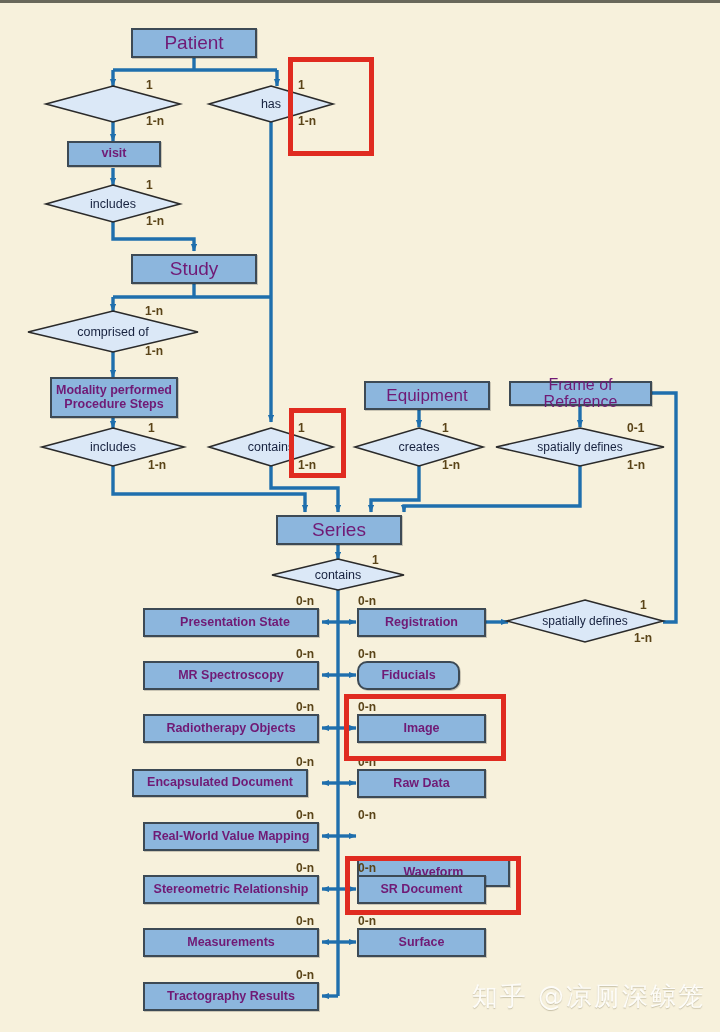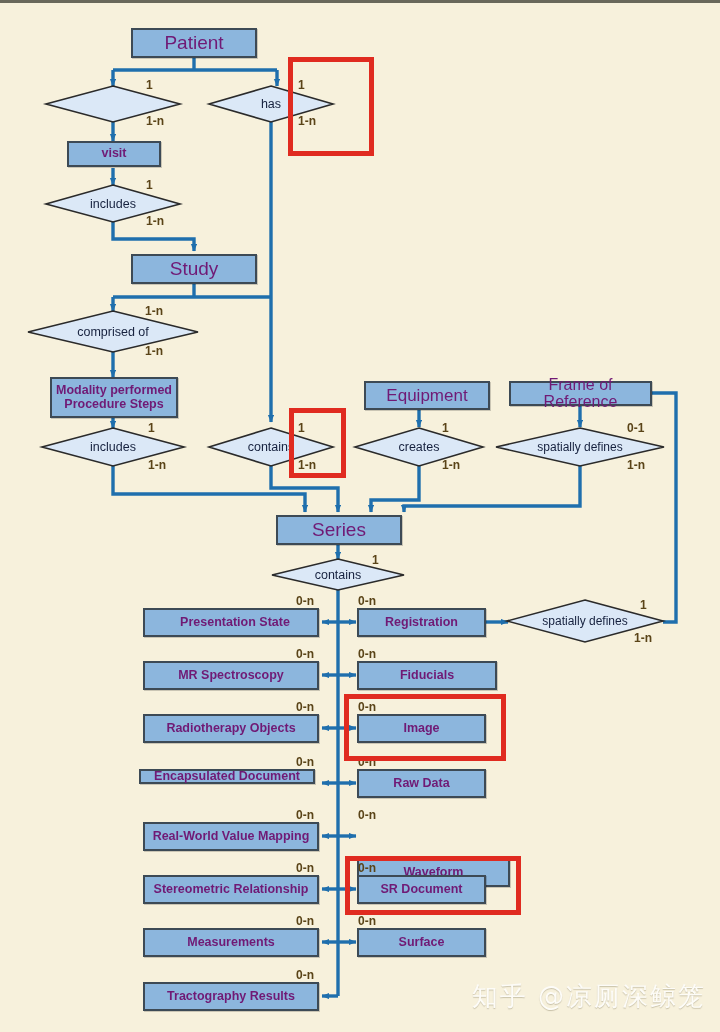--- a/index.html
+++ b/index.html
@@ -173,28 +173,28 @@
 
   <div class="ent big" style="left:364px;top:381px;width:126px;height:29px;font-size:17px;">Equipment</div>
 
   <div class="ent big" style="left:509px;top:381px;width:143px;height:25px;font-size:16px;">Frame of Reference</div>
 
   <div class="ent big" style="left:276px;top:515px;width:126px;height:30px;">Series</div>
 
   <div class="ent sml" style="left:143px;top:608px;width:176px;height:29px;padding-left:8px;">Presentation State</div>
   <div class="ent sml" style="left:143px;top:661px;width:176px;height:29px;">MR Spectroscopy</div>
   <div class="ent sml" style="left:143px;top:714px;width:176px;height:29px;">Radiotherapy Objects</div>
-  <div class="ent sml" style="left:139px;top:769px;width:176px;height:15px;">Encapsulated Document</div>
+  <div class="ent sml" style="left:132px;top:769px;width:176px;height:28px;">Encapsulated Document</div>
   <div class="ent sml" style="left:143px;top:822px;width:176px;height:29px;">Real-World Value Mapping</div>
   <div class="ent sml" style="left:143px;top:875px;width:176px;height:29px;">Stereometric Relationship</div>
   <div class="ent sml" style="left:143px;top:928px;width:176px;height:29px;">Measurements</div>
   <div class="ent sml" style="left:143px;top:982px;width:176px;height:29px;">Tractography Results</div>
 
   <div class="ent sml" style="left:357px;top:608px;width:129px;height:29px;">Registration</div>
-  <div class="ent sml" style="left:357px;top:661px;width:140px;height:29px;">Fiducials</div>
+  <div class="ent sml" style="left:357px;top:661px;width:103px;height:29px;border-radius:10px;">Fiducials</div>
   <div class="ent sml" style="left:357px;top:714px;width:129px;height:29px;">Image</div>
   <div class="ent sml" style="left:357px;top:769px;width:129px;height:29px;">Raw Data</div>
   <div class="ent sml" style="left:357px;top:822px;width:153px;height:29px;margin-top:36px;">Waveform</div>
   <div class="ent sml" style="left:357px;top:875px;width:129px;height:29px;">SR Document</div>
   <div class="ent sml" style="left:357px;top:928px;width:129px;height:29px;">Surface</div>
 
   <div class="dia" style="left:209px;top:86px;width:124px;height:36px;">
     <span class="lbl">has</span>
   </div>
   <div class="dia" style="left:46px;top:185px;width:134px;height:37px;">

